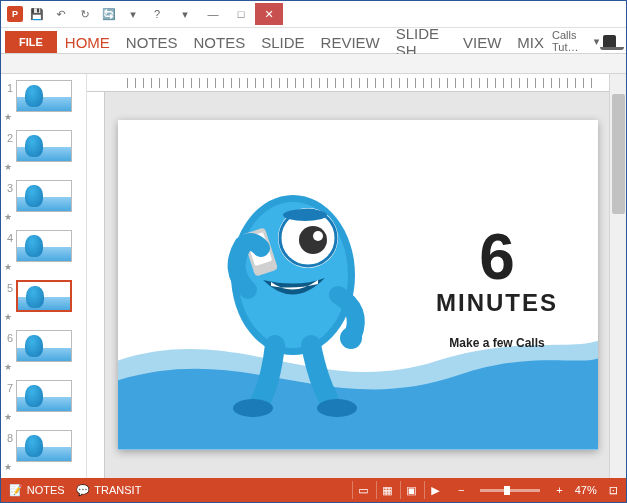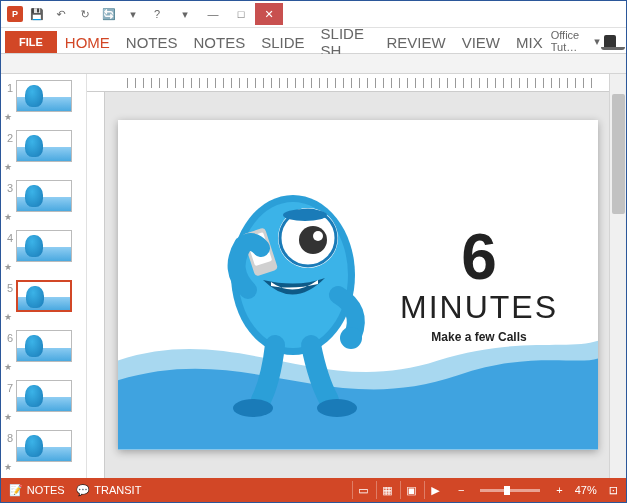--- a/index.html
+++ b/index.html
@@ -32,22 +32,22 @@
 .ruler-h{height:18px;background:#fff;border-bottom:1px solid #ccc;margin-left:0;position:relative;overflow:hidden}
 .ruler-h::before{content:"";position:absolute;left:40px;right:10px;top:4px;height:10px;background:repeating-linear-gradient(to right,#999 0,#999 1px,transparent 1px,transparent 8px)}
 .ruler-v{width:18px;background:#fff;border-right:1px solid #ccc;position:absolute;left:0;top:18px;bottom:0}
 .canvas-area{flex:1;display:flex;align-items:center;justify-content:center;padding:20px 10px 20px 30px;position:relative}
 .slide{width:480px;height:330px;background:#fff;box-shadow:0 2px 8px rgba(0,0,0,0.3);position:relative;overflow:hidden}
 .wave{position:absolute;bottom:0;left:0;width:100%;height:42%}
 .wave svg{width:100%;height:100%}
 .character{position:absolute;left:75px;top:40px;width:200px;height:260px}
 .slide-text{position:absolute;right:40px;top:105px;text-align:center;color:#222}
 .slide-num{font-size:64px;font-weight:900;line-height:1;font-family:Impact,sans-serif}
-.slide-unit{font-size:32px;font-weight:400;letter-spacing:2px;font-family:Impact,sans-serif}
-.slide-sub{font-size:12px;font-weight:bold;margin-top:4px}
+.slide-unit{font-size:24px;font-weight:700;letter-spacing:2px;font-family:Impact,sans-serif}
+.slide-sub{font-size:12px;font-weight:bold;margin-top:19px}
 .vscroll{width:17px;background:#f0f0f0;border-left:1px solid #d4d4d4;position:relative}
 .vscroll-thumb{position:absolute;left:2px;width:13px;top:20px;height:120px;background:#c2c2c2;border-radius:2px}
 .statusbar{height:24px;background:#d24726;color:#fff;display:flex;align-items:center;padding:0 8px;font-size:11px;gap:12px}
 .statusbar .spacer{flex:1}
 .status-btn{display:flex;align-items:center;gap:4px}
 .view-btns{display:flex;gap:2px}
 .view-btn{width:22px;height:18px;display:flex;align-items:center;justify-content:center;border-left:1px solid rgba(255,255,255,0.3)}
 .zoom-slider{width:60px;height:3px;background:rgba(255,255,255,0.5);position:relative;margin:0 4px}
 .zoom-slider::after{content:"";position:absolute;left:40%;top:-3px;width:6px;height:9px;background:#fff}
 </style>
@@ -71,26 +71,26 @@
     <span class="win-btn close">✕</span>
   </div>
 </div>
 
 <div class="ribbon-tabs">
   <div class="file-tab">FILE</div>
   <div class="tab active">HOME</div>
   <div class="tab">NOTES</div>
   <div class="tab">NOTES</div>
   <div class="tab">SLIDE</div>
+  <div class="tab">REVIEW</div>
   <div class="tab">SLIDE SH</div>
-  <div class="tab">REVIEW</div>
   <div class="tab">VIEW</div>
   <div class="tab">MIX</div>
   <div class="ribbon-right">
-    <span>Office Tut…</span>
+    <span>Calls Tut…</span>
     <span>▾</span>
     <span class="laptop-icon"></span>
   </div>
 </div>
 <div class="ribbon-body"></div>
 
 <div class="workspace">
   <div class="thumbs" id="thumbs">
       <div class="thumb-row">
         <div style="display: flex; flex-direction: column; align-items: center; width: 10px;">

